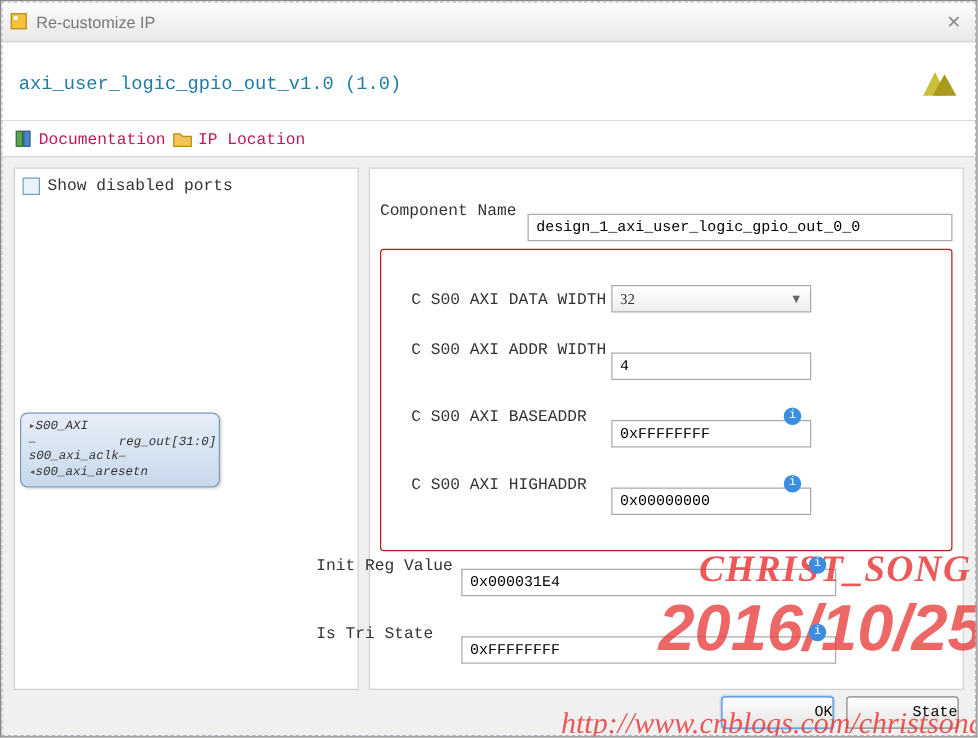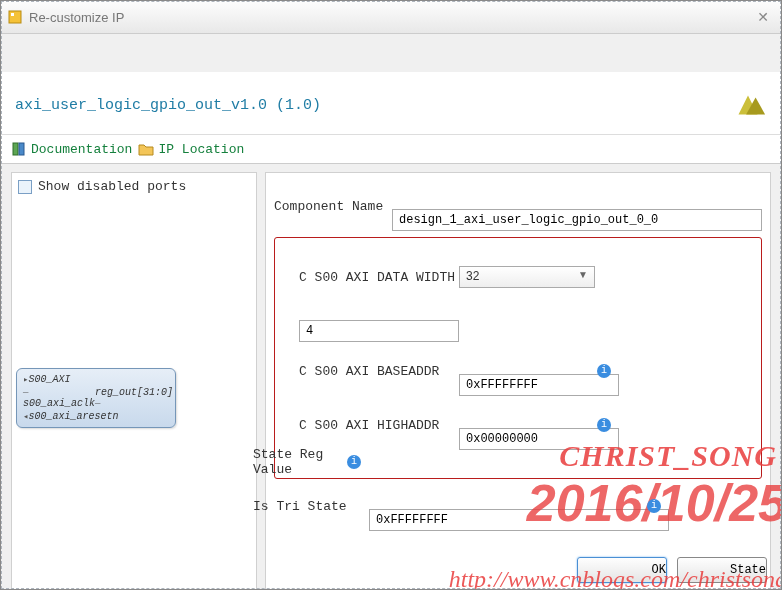--- a/index.html
+++ b/index.html
@@ -24,42 +24,41 @@
     .titlebar .icon { width: 16px; height: 16px; margin-right: 6px; display:flex; align-items:center; justify-content:center; }
     .titlebar .title { color: #777; font-size: 13px; }
     .win-controls { margin-left: auto; display: flex; gap: 8px; }
     .win-btn { width: 24px; height: 16px; color:#888; font-size:14px; text-align:center; cursor:pointer; }
     .header-row {
       background: #fff;
       padding: 14px 14px 10px 14px;
       border-bottom: 1px solid #ddd;
       display: flex;
       align-items: center;
-      margin-top: 38px;
     }
     .header-title { color: #207da5; font-family: "Courier New", monospace; font-size: 15px; }
     .logo { margin-left: auto; width: 38px; height: 38px; }
     .toolbar {
       background: #fff;
       padding: 6px 10px;
       border-bottom: 1px solid #ccc;
       display: flex;
       align-items: center;
       gap: 6px;
     }
-    .toolbar .tb-item { display: flex; align-items: center; gap: 4px; cursor:pointer; color:#15803d; font-family:"Courier New",monospace; font-size:13px; }
+    .toolbar .tb-item { display: flex; align-items: center; gap: 4px; cursor:pointer; color:#be185d; font-family:"Courier New",monospace; font-size:13px; }
     .book-icon { width:16px; height:16px; }
     .folder-icon { width:16px; height:16px; }
     .main {
       display: flex;
       background: #f0f0f0;
       height: calc(100% - 24px - 60px - 30px - 44px);
     }
     .left-pane {
-      width: 246px;
+      width: 276px;
       background: #fff;
       margin: 8px 4px 4px 10px;
       border: 1px solid #d0d0d0;
       padding: 6px;
       position: relative;
     }
     .checkbox-row { display:flex; align-items:center; gap:6px; font-family:"Courier New",monospace; font-size:13px; color:#333; }
     .checkbox { width:14px; height:14px; border:1px solid #7a9fc5; background:#eaf3fb; }
     .ip-block {
       position: absolute;
@@ -96,23 +95,23 @@
       font-size: 12px;
       flex: 1;
       margin-top: 28px;
     }
     .text-input.long { flex:1; }
     .dropdown {
       border: 1px solid #aaa;
       background: linear-gradient(#fff,#eee);
       height: 22px;
       padding: 2px 6px;
-      width: 136px;
-      display:flex; align-items:flex-start; justify-content:space-between;
-      font-family:Liberation Sans, sans-serif; font-size:12px;
+      width: 160px;
+      display:flex; align-items:center; justify-content:space-between;
+      font-family:Liberation Serif, serif; font-size:12px;
     }
     .dropdown .chev { color:#666; font-size:10px; }
     .input-fixed { width: 160px; flex:none; }
     .info-icon { width:14px; height:14px; border-radius:50%; background:#3a8de0; color:#fff; font-size:10px; text-align:center; line-height:14px; margin-left:-22px; z-index:2; position:relative; }
     .group {
       border: 1px solid #b91c1c;
       border-radius: 3px;
       padding: 24px;
       margin-top: 6px;
     }
@@ -238,39 +237,41 @@
     </div>
     <div class="group">
       <div class="field-row">
         <span class="field-label">C S00 AXI DATA WIDTH</span>
         <div class="dropdown">
           <span>32</span>
           <span class="chev">▼</span>
         </div>
       </div>
       <div class="field-row">
+        <span class="field-label">C S00 AXI ADDR WIDTH</span>
         <input class="text-input input-fixed" value="4" style="">
       </div>
       <div class="field-row">
         <span class="field-label">C S00 AXI BASEADDR</span>
         <input class="text-input input-fixed" value="0xFFFFFFFF" style="">
         <span class="info-icon">i</span>
       </div>
       <div class="field-row">
         <span class="field-label">C S00 AXI HIGHADDR</span>
         <input class="text-input input-fixed" value="0x00000000" style="">
         <span class="info-icon">i</span>
       </div>
     </div>
   </div>
 </div>
 
 <div class="bottom-fields">
   <div class="field-row">
-    <span class="field-label-sm">State Reg Value</span>
+    <span class="field-label-sm">Init Reg Value</span>
+    <input class="text-input" value="0x000031E4" style="">
     <span class="info-icon">i</span>
   </div>
   <div class="field-row">
     <span class="field-label-sm">Is Tri State</span>
     <input class="text-input" value="0xFFFFFFFF" style="">
     <span class="info-icon">i</span>
   </div>
 </div>
 
 <div class="button-bar">

